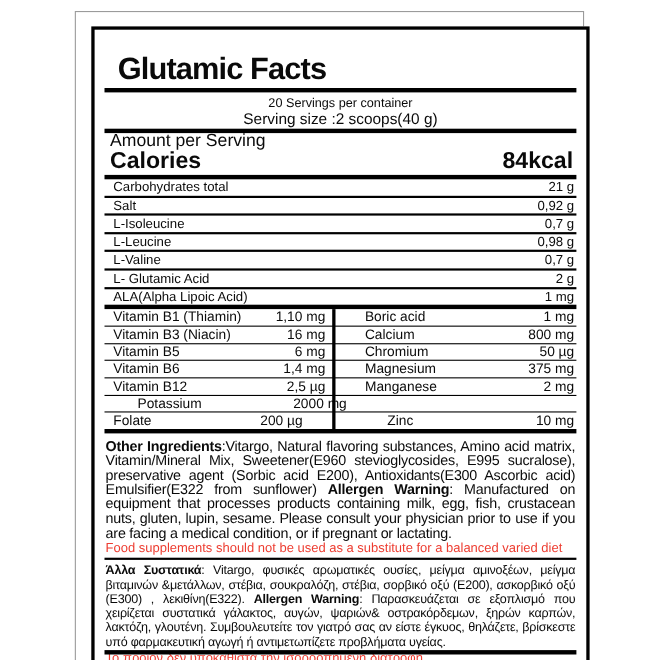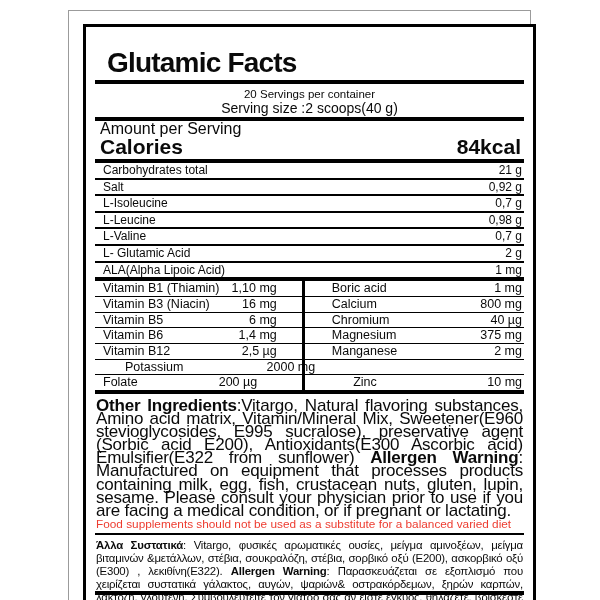--- a/index.html
+++ b/index.html
@@ -72,25 +72,25 @@
     position: absolute; top: 0; bottom: 0; left: 50%;
     width: 3px; margin-left: -8px; background: #000;
   }
   .vrow {
     display: flex;
     font-size: 12.5px; line-height: 14.9px; height: 14.7px;
     border-bottom: 1.5px solid #000;
   }
   .vrow:last-child { border-bottom: none; gap: 41px; }
   .vcell { display: flex; justify-content: space-between; box-sizing: border-box; }
-  .vcell.l { width: 48.2%; padding: 0 25px 0 8px; }
+  .vcell.l { width: 48.2%; padding: 0 6px 0 8px; }
   .vcell.r { width: 51.8%; padding: 0 2px 0 30px; }
 
   .para {
-    font-size: 17px; line-height: 13.1px;
+    font-size: 13px; line-height: 13.1px;
     text-align: justify;
     letter-spacing: -0.2px;
     margin: 5px 1px 0 1px;
   }
   .para b { letter-spacing: -0.2px; }
   .warn-line {
     font-size: 11.8px; line-height: 13px;
     margin: 1px 1px 2px 1px;
     color: #ed3c30;
   }
@@ -185,21 +185,21 @@
           <span>800 mg</span>
         </div>
       </div>
       <div class="vrow">
         <div class="vcell l">
           <span>Vitamin B5</span>
           <span>6 mg</span>
         </div>
         <div class="vcell r">
           <span>Chromium</span>
-          <span>40 µg</span>
+          <span>50 µg</span>
         </div>
       </div>
       <div class="vrow">
         <div class="vcell l">
           <span>Vitamin B6</span>
           <span>1,4 mg</span>
         </div>
         <div class="vcell r">
           <span>Magnesium</span>
           <span>375 mg</span>

